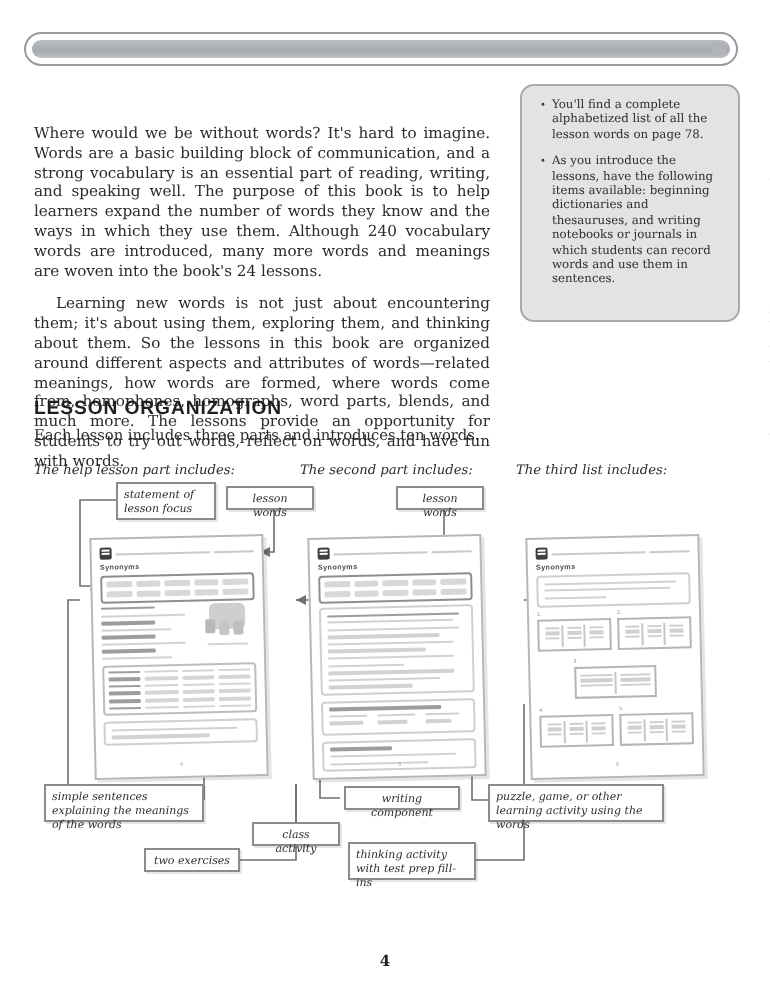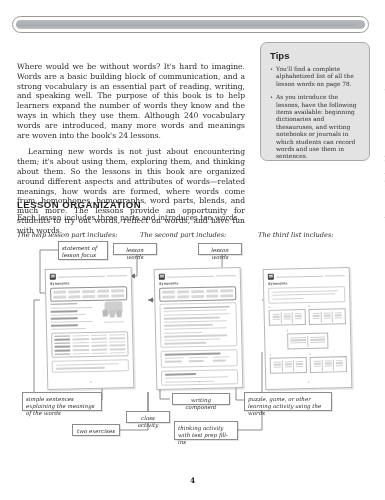--- a/index.html
+++ b/index.html
@@ -22,21 +22,21 @@
   .body-col{position:absolute;left:17px;top:62px;width:228px;}
   .body-col p{margin:0 0 7px 0;font-family:"DejaVu Serif", serif;font-size:7.6px;line-height:9.8px;
     text-align:justify;color:#2b2b2b;}
   .body-col p.indent{text-indent:11px;}
 
   .h2{position:absolute;left:17px;top:199px;font-size:9.6px;font-weight:bold;letter-spacing:.45px;}
   .sub{position:absolute;left:17px;top:213px;font-family:"DejaVu Serif", serif;font-size:7.4px;color:#2b2b2b;}
 
   .colhead{position:absolute;font-style:italic;font-size:6.6px;font-family:"DejaVu Serif", serif;color:#2b2b2b;}
   .ch1{left:17px;top:231px;}
-  .ch2{left:140px;top:231px;}
+  .ch2{left:150px;top:231px;}
   .ch3{left:258px;top:231px;}
 
   
   .tips{position:absolute;left:260px;top:42px;width:110px;height:119px;background:#e3e3e4;
     border:1px solid #a9a9ab;border-radius:7px;box-sizing:border-box;padding:7px 8px 0 9px;}
   .tips h3{margin:0 0 5px 0;font-size:9.6px;font-weight:bold;}
   .tips ul{margin:0;padding:0;list-style:none;}
   .tips li{position:relative;padding-left:6px;margin-bottom:6px;
     font-family:"DejaVu Serif", serif;font-size:5.9px;line-height:7.4px;color:#2e2e2e;}
   .tips li:before{content:"\2022";position:absolute;left:0;top:-0.5px;font-size:5px;}
@@ -134,21 +134,20 @@
   </div>
 
   <div class="h2">LESSON ORGANIZATION</div>
   <div class="sub">Each lesson includes three parts and introduces ten words.</div>
 
   <div class="colhead ch1">The help lesson part includes:</div>
   <div class="colhead ch2">The second part includes:</div>
   <div class="colhead ch3">The third list includes:</div>
 
   <div class="tips">
-    <h3>Tips</h3>
     <ul>
       <li>You'll find a complete alphabetized list of all the lesson words on page 78.</li>
       <li>As you introduce the lessons, have the following items available: beginning dictionaries and thesauruses, and writing notebooks or journals in which students can record words and use them in sentences.</li>
     </ul>
   </div>
 
   <svg class="leads" viewBox="0 0 385 500">
     <g stroke="#6f6f6f" stroke-width="0.8" fill="none">
       <path d="M58,250 L40,250 L40,293 L50,293"></path>
       <path d="M40,300 L34,300 L34,400 L49,400"></path>

